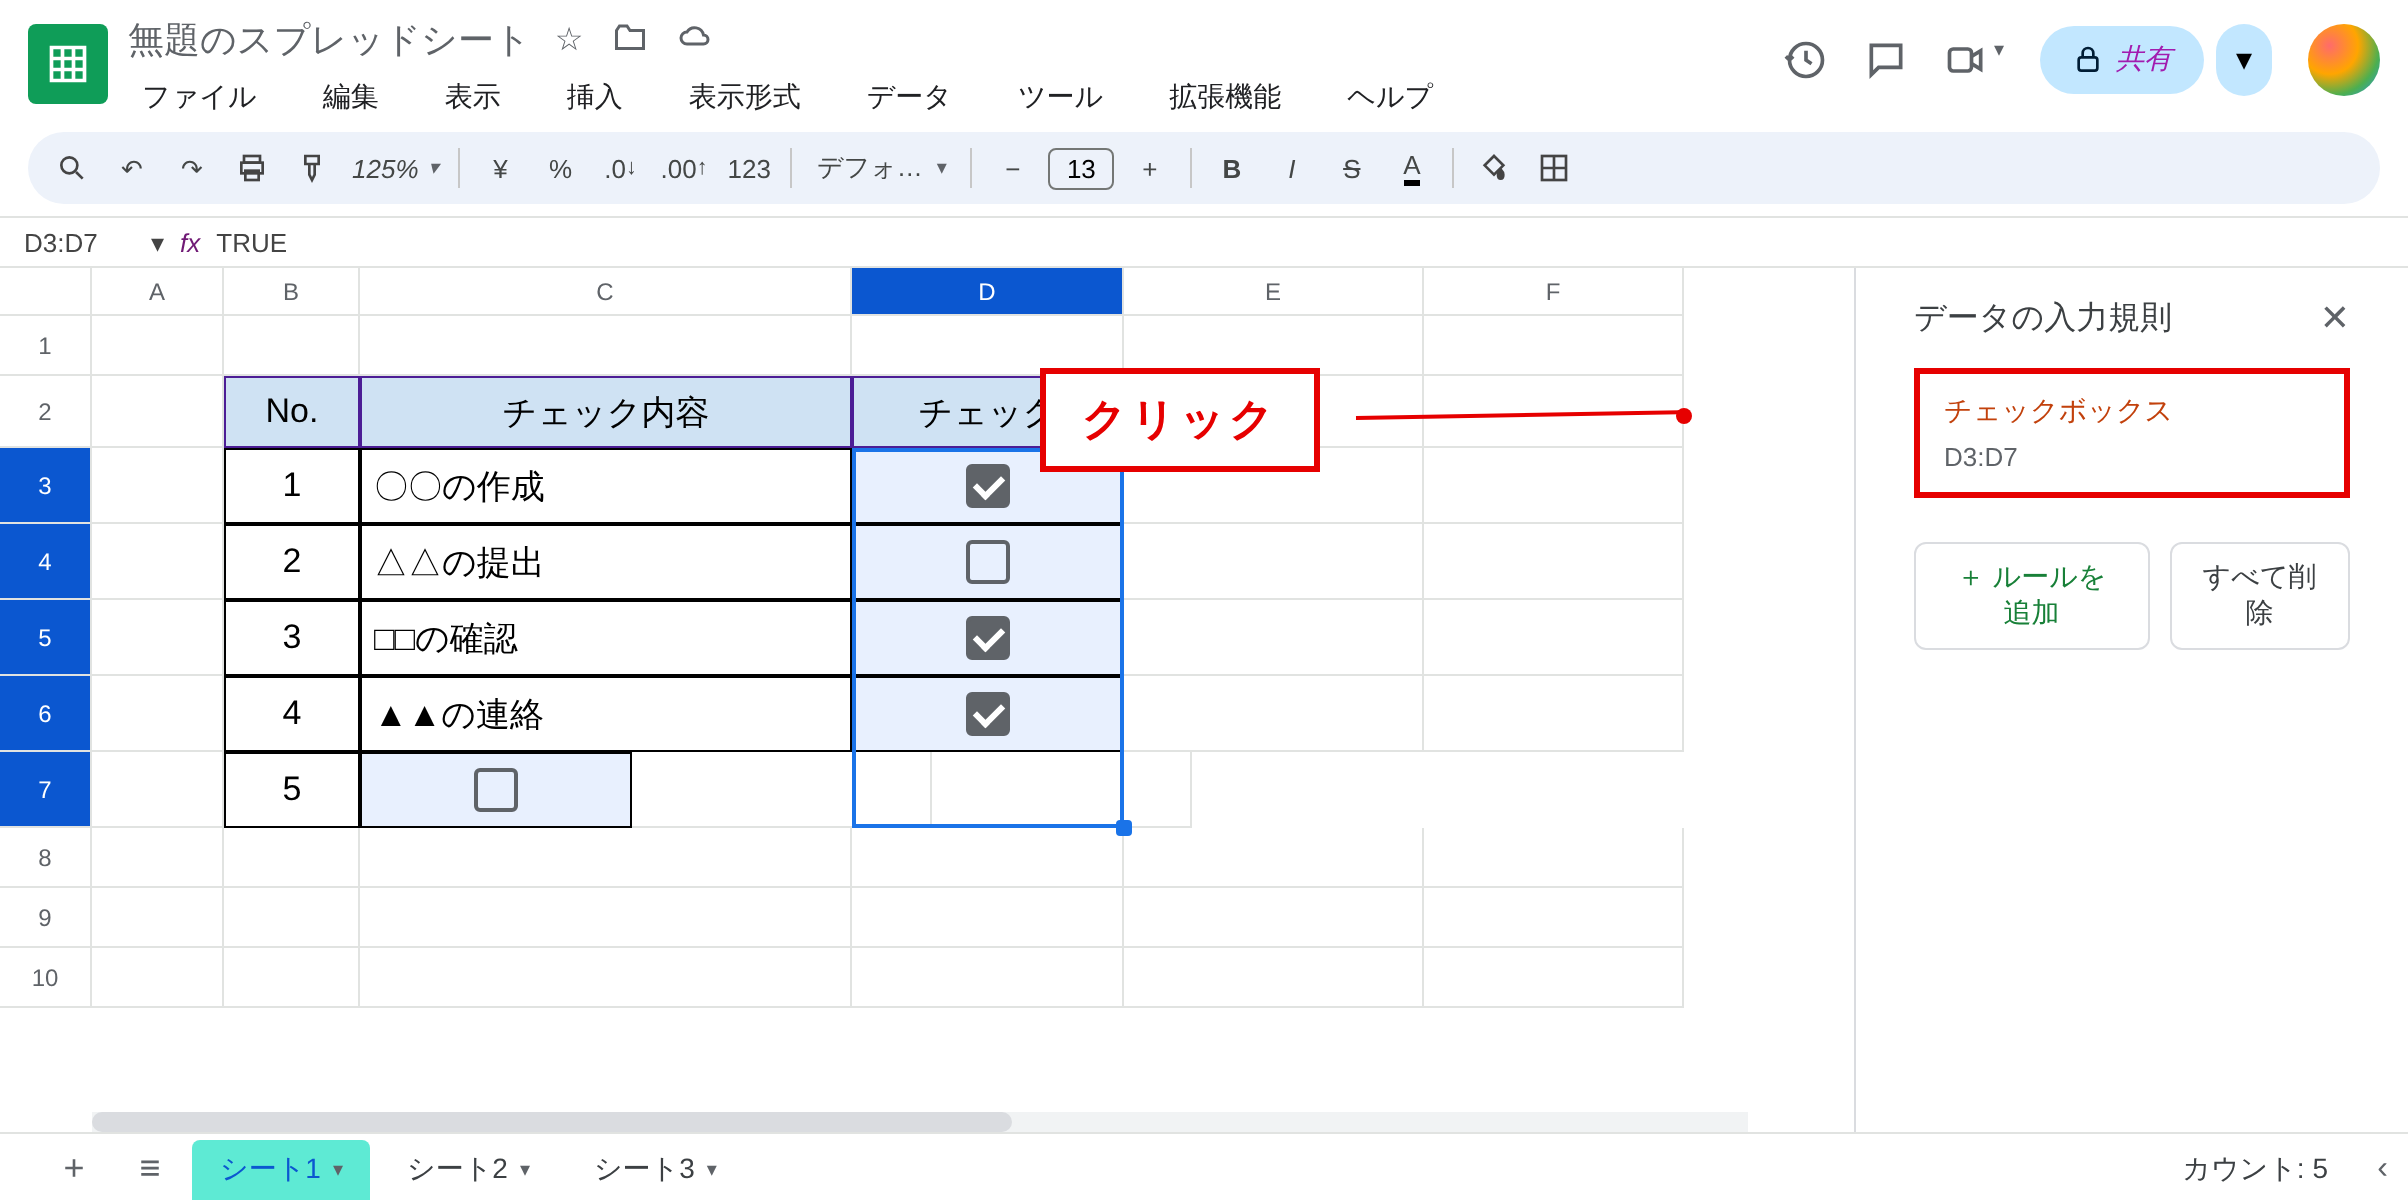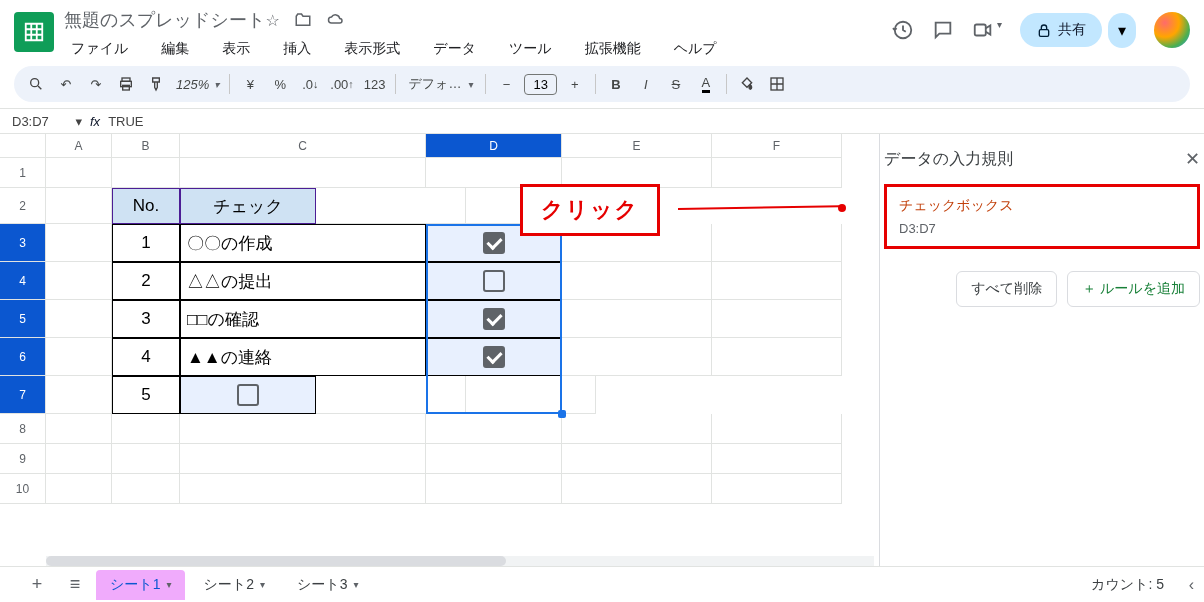--- a/index.html
+++ b/index.html
@@ -3,51 +3,51 @@
 <meta charset="utf-8">
 <style>
 * { box-sizing: border-box; margin: 0; padding: 0; font-family: Arial, 'Hiragino Sans', 'Meiryo', sans-serif; }
 body { width: 1204px; height: 602px; background: #fff; overflow: hidden; position: relative; }
 
 
 .header { display: flex; align-items: flex-start; padding: 8px 14px 0; gap: 10px; }
 .logo { width: 40px; height: 40px; background: #0f9d58; border-radius: 4px; display: flex; align-items: center; justify-content: center; margin-top: 4px; }
 .logo svg { fill: #fff; }
 .title-block { flex: 1; }
-.title-row { display: flex; align-items: center; gap: 0; }
+.title-row { display: flex; align-items: center; gap: 12px; }
 .doc-title { font-size: 18px; color: #5f6368; }
 .title-icons { display: flex; gap: 14px; color: #5f6368; }
 .title-icons span { cursor: pointer; }
 .menubar { display: flex; gap: 19px; margin-top: 4px; }
 .menubar span { font-size: 14px; color: #202124; padding: 4px 7px; border-radius: 4px; cursor: pointer; }
 .right-actions { display: flex; align-items: center; gap: 18px; margin-top: 4px; }
 .right-actions .icon-btn { color: #5f6368; cursor: pointer; display: inline-flex; }
-.share-btn { display: flex; align-items: flex-end; gap: 6px; background: #c2e7ff; color: #0f172a; padding: 8px 16px; border-radius: 30px; font-size: 14px; cursor: pointer; }
+.share-btn { display: flex; align-items: center; gap: 6px; background: #c2e7ff; color: #a21caf; padding: 8px 16px; border-radius: 30px; font-size: 14px; cursor: pointer; font-style: italic; }
 .share-caret { background: #c2e7ff; padding: 8px 10px; border-radius: 30px; margin-left: -12px; cursor: pointer; }
 .avatar { width: 36px; height: 36px; border-radius: 50%; background: radial-gradient(circle at 30% 30%, #ff6b6b, #ffa500 40%, #4caf50 70%, #2196f3); cursor: pointer; }
 
 
 .toolbar-wrap { padding: 4px 14px 6px; }
 .toolbar { display: flex; align-items: center; gap: 2px; background: #edf2fa; border-radius: 22px; padding: 4px 8px; }
 .tb-btn { min-width: 28px; height: 28px; display: inline-flex; align-items: center; justify-content: center; border-radius: 4px; cursor: pointer; color: #444746; font-size: 13px; padding: 0 4px; }
 .tb-sep { width: 1px; height: 20px; background: #c7c7c7; margin: 0 4px; }
 .zoom { padding: 0 4px; display: flex; align-items: center; gap: 2px; font-style: italic; }
 .font-sel { padding: 0 6px; display: flex; align-items: center; gap: 4px; }
 .size-box { display: flex; align-items: center; gap: 4px; }
 .size-box .val { border: 1px solid #747775; border-radius: 4px; padding: 2px 8px; font-size: 13px; }
 
 
 .formula-bar { display: flex; align-items: center; border-top: 1px solid #e1e3e1; border-bottom: 1px solid #e1e3e1; height: 26px; padding-left: 12px; font-size: 13px; color: #444; }
 .cell-ref { width: 70px; display: flex; align-items: center; gap: 2px; }
-.fx { font-style: italic; color: #0f172a; margin: 0 8px; }
+.fx { font-style: italic; color: #701a75; margin: 0 8px; }
 
 
 .main { display: flex; height: calc(602px - 48px - 42px - 26px - 36px); }
 .grid-area { flex: 1; overflow: hidden; position: relative; }
-.sidebar { width: 325px; border-left: 1px solid #dadce0; padding: 14px 4px 0; position: relative; }
+.sidebar { width: 277px; border-left: 1px solid #dadce0; padding: 14px 29px 0; position: relative; }
 
 
 .col-headers { display: flex; height: 24px; }
 .corner { width: 46px; background: #fff; border-right: 1px solid #e1e3e1; border-bottom: 1px solid #e1e3e1; }
 .col-h { background: #fff; border-right: 1px solid #e1e3e1; border-bottom: 1px solid #e1e3e1; text-align: center; font-size: 12px; color: #5f6368; line-height: 24px; }
 .col-A { width: 66px; } .col-B { width: 68px; } .col-C { width: 246px; }
 .col-D { width: 136px; } .col-E { width: 150px; } .col-F { width: 130px; }
 .col-D.hi { background: #0b57d0; color: #fff; }
 
 .rows { }
@@ -84,21 +84,21 @@
 .rule-range { font-size: 13px; color: #5f6368; }
 .sb-actions { display: flex; justify-content: flex-end; gap: 10px; margin-top: 22px; }
 .sb-btn { border: 1px solid #dadce0; background: #fff; border-radius: 6px; padding: 8px 14px; font-size: 14px; cursor: pointer; color: #3c4043; }
 .sb-btn.add { color: #188038; font-weight: 500; }
 
 
 .bottom { position: absolute; bottom: 0; left: 0; right: 0; height: 36px; display: flex; align-items: center; border-top: 1px solid #e1e3e1; background: #fff; }
 .tab-area { display: flex; align-items: center; gap: 4px; padding-left: 20px; flex: 1; }
 .tab-btn { width: 34px; height: 30px; display: flex; align-items: center; justify-content: center; color: #5f6368; cursor: pointer; font-size: 18px; }
 .sheet-tab { padding: 6px 14px; font-size: 14px; color: #3c4043; cursor: pointer; border-radius: 4px 4px 0 0; display: flex; align-items: center; gap: 6px; }
-.sheet-tab.active { background: #f0abfc; color: #0b57d0; font-weight: 500; }
+.sheet-tab.active { background: #5eead4; color: #0b57d0; font-weight: 500; }
 .caret { font-size: 10px; color: #5f6368; }
 .status { padding-right: 40px; font-size: 14px; color: #3c4043; }
 .expand { position: absolute; right: 10px; bottom: 8px; color: #5f6368; cursor: pointer; }
 
 .hscroll { position: absolute; bottom: 36px; left: 46px; right: 330px; height: 10px; background: #f1f3f4; }
 .hscroll .thumb { position: absolute; left: 0; width: 460px; height: 100%; background: #dadce0; border-radius: 5px; }
 
 svg { display: block; }
 .caretdn::after { content: "▾"; font-size: 10px; margin-left: 3px; color: #5f6368; }
 </style>
@@ -262,20 +262,21 @@
           <div class="cell col-B"></div>
           <div class="cell col-C"></div>
           <div class="cell col-D"></div>
           <div class="cell col-E"></div>
           <div class="cell col-F"></div>
       </div>
       <div class="row r2">
         <div class="row-h">2</div>
         <div class="cell col-A"></div>
         <div class="cell col-B tbl-head">No.</div>
+        <div class="cell col-C tbl-head">チェック内容</div>
         <div class="cell col-D tbl-head">チェック</div>
         <div class="cell col-E"></div>
           <div class="cell col-F"></div>
       </div>
 
       <div class="row r3">
         <div class="row-h hi">3</div>
         <div class="cell col-A"></div>
         <div class="cell col-B tbl-cell num">1</div>
         <div class="cell col-C tbl-cell">〇〇の作成</div>
@@ -368,22 +369,22 @@
   <div class="sidebar">
     <div class="sb-title">
       <span>データの入力規則</span>
       <span class="sb-close">✕</span>
     </div>
     <div class="rule-card">
       <div class="rule-type">チェックボックス</div>
       <div class="rule-range">D3:D7</div>
     </div>
     <div class="sb-actions">
+      <button class="sb-btn add"><span>＋ </span><span>ルールを追加</span></button>
       <button class="sb-btn">すべて削除</button>
-      <button class="sb-btn add"><span>＋ </span><span>ルールを追加</span></button>
     </div>
   </div>
 </div>
 
 <div class="hscroll">
     <div class="thumb"></div>
   </div>
 
 <div class="bottom">
   <div class="tab-area">

